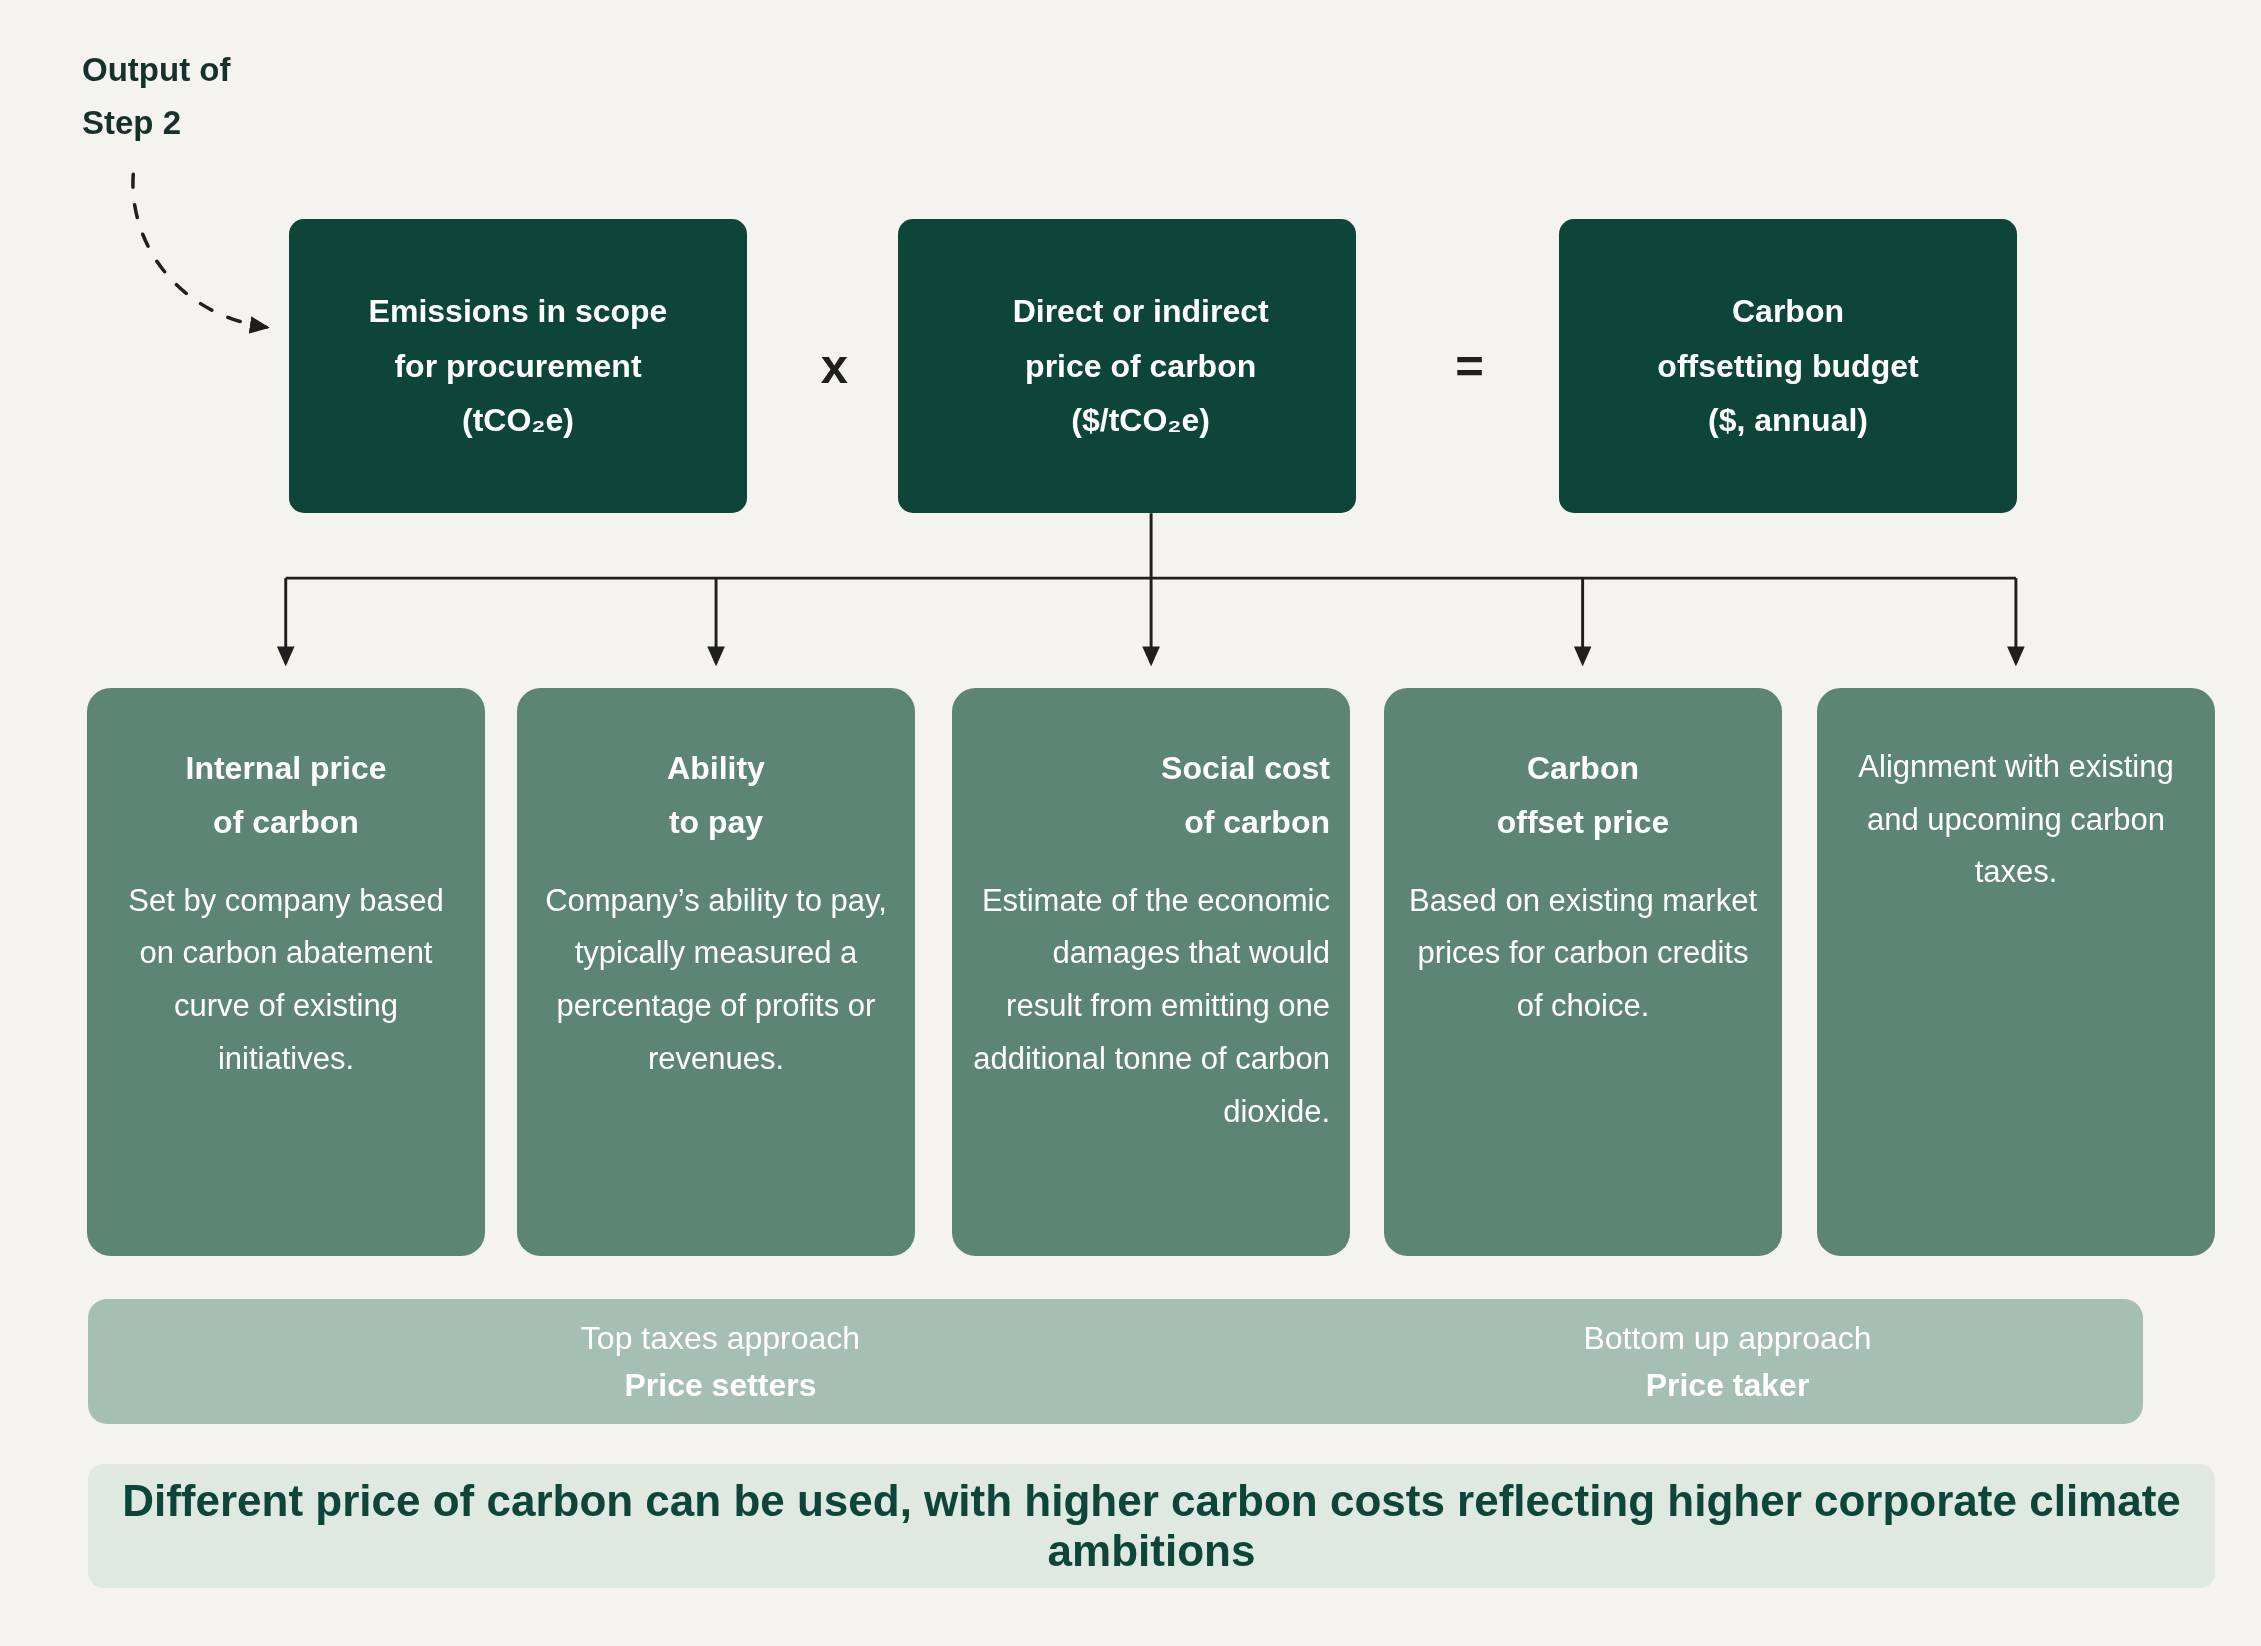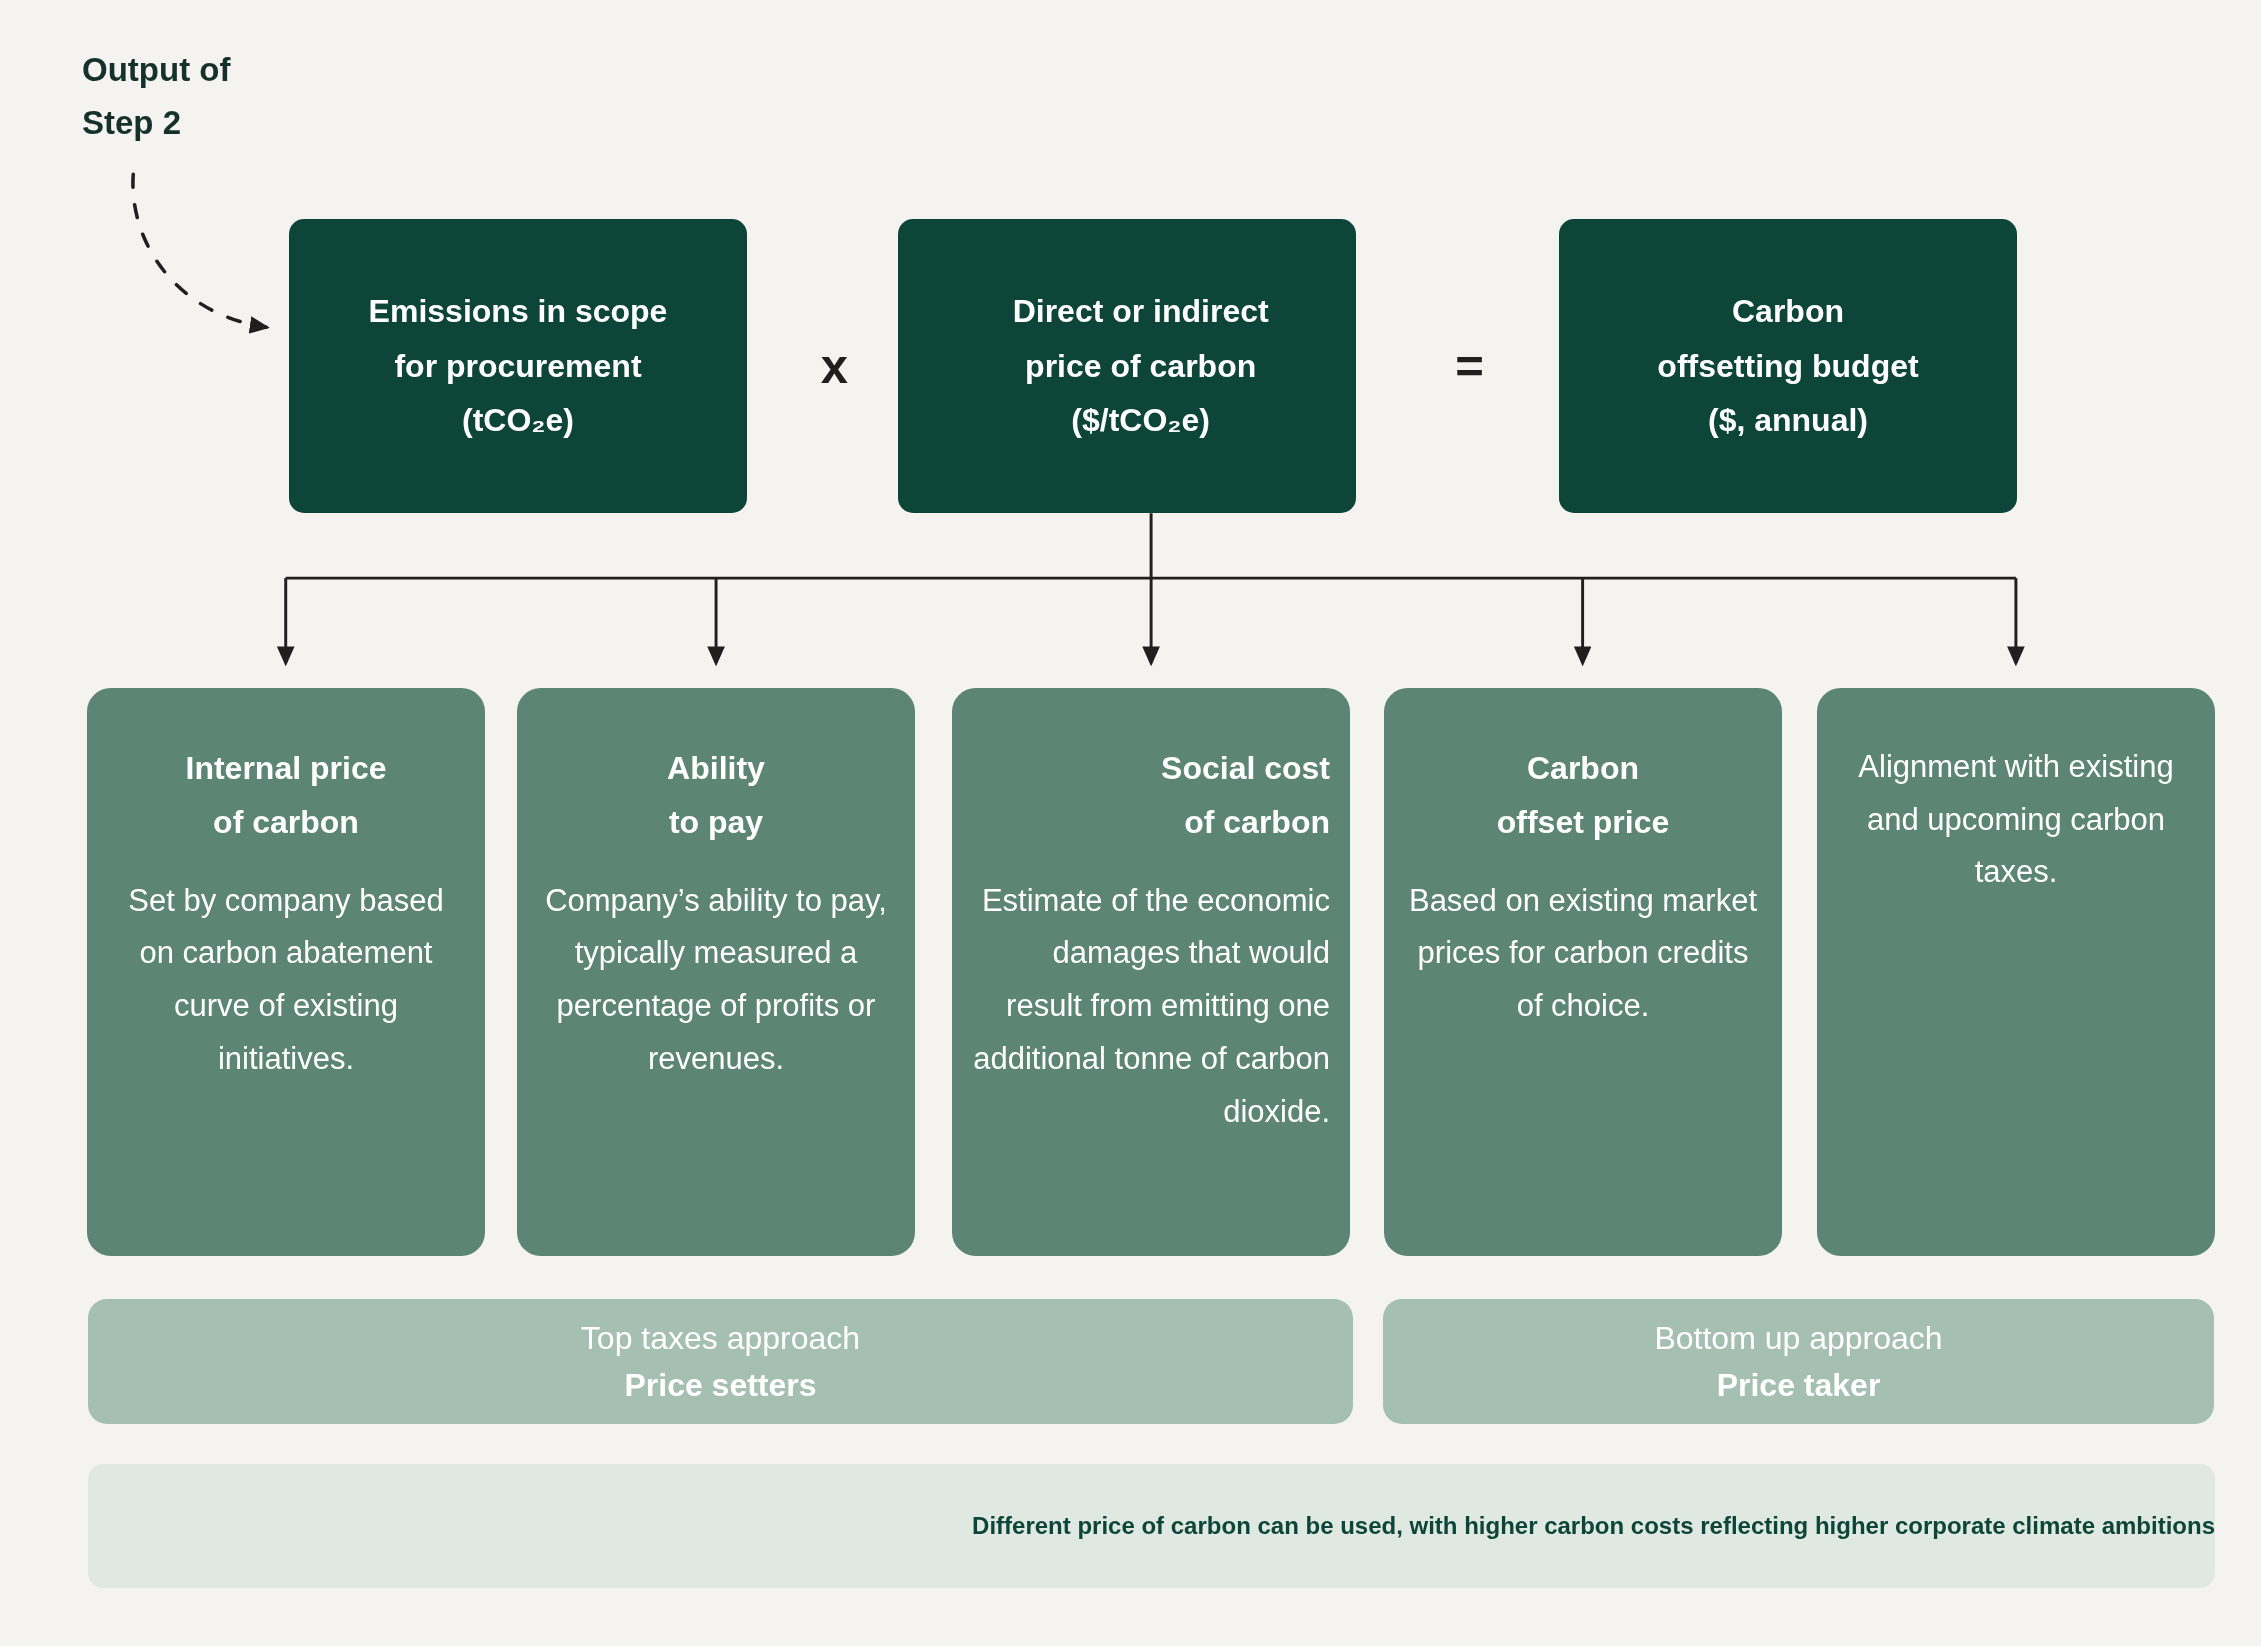--- a/index.html
+++ b/index.html
@@ -126,38 +126,38 @@
     border-radius: 19px;
     color: #ffffff;
     display: flex;
     flex-direction: column;
     align-items: center;
     justify-content: center;
     gap: 7px;
     text-align: center;
   }
   #bar-topdown  { left: 88px;  width: 1265px; }
-  #bar-bottomup { left: 1383px; width: 831px; }
+  #bar-bottomup { left: 1312px; width: 831px; }
   .approach-line1 { font-size: 32px; font-weight: 400; line-height: 1.25; }
   .approach-line2 { font-size: 32px; font-weight: 700; line-height: 1.25; }
 
   
   .footnote {
     position: absolute;
     top: 1464px;
     left: 88px;
     width: 2127px;
     height: 124px;
     background: var(--pale-green, #dfe9e2);
     border-radius: 15.3px;
     display: flex;
     align-items: center;
-    justify-content: flex-end;
-    text-align: center;
-    font-size: 24px;
+    justify-content: flex-start;
+    text-align: center;
+    font-size: 44px;
     font-weight: 700;
     color: var(--dark-green, #0d4538);
   }
 </style>
 </head>
 <body>
 
 <div class="canvas">
 
   <div class="annotation">Output of

